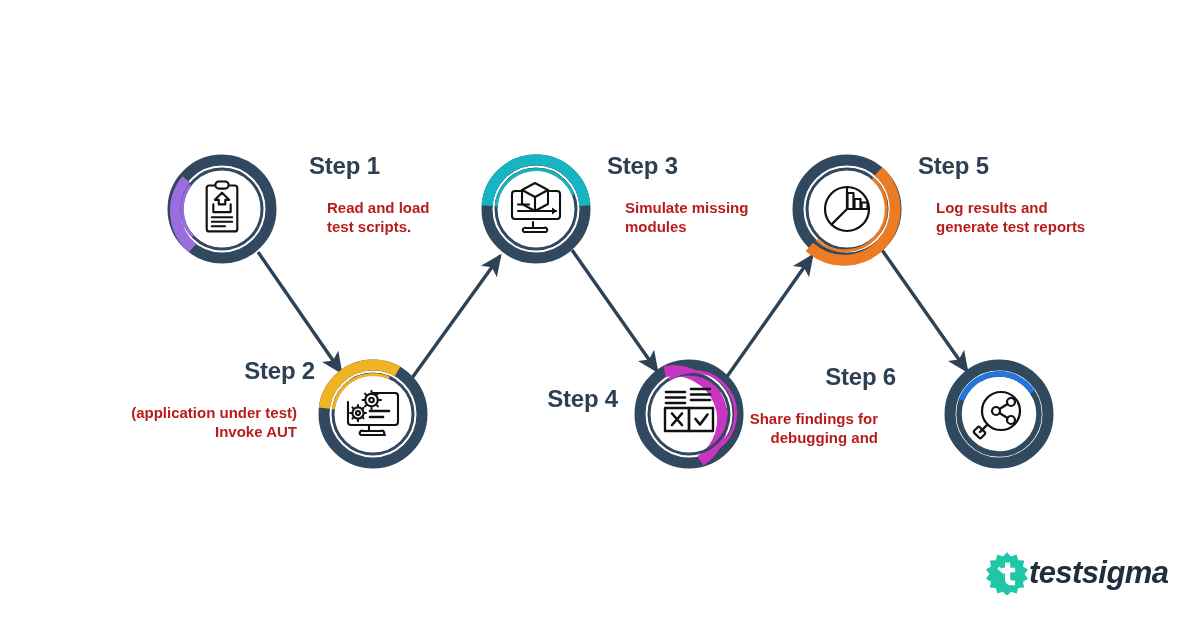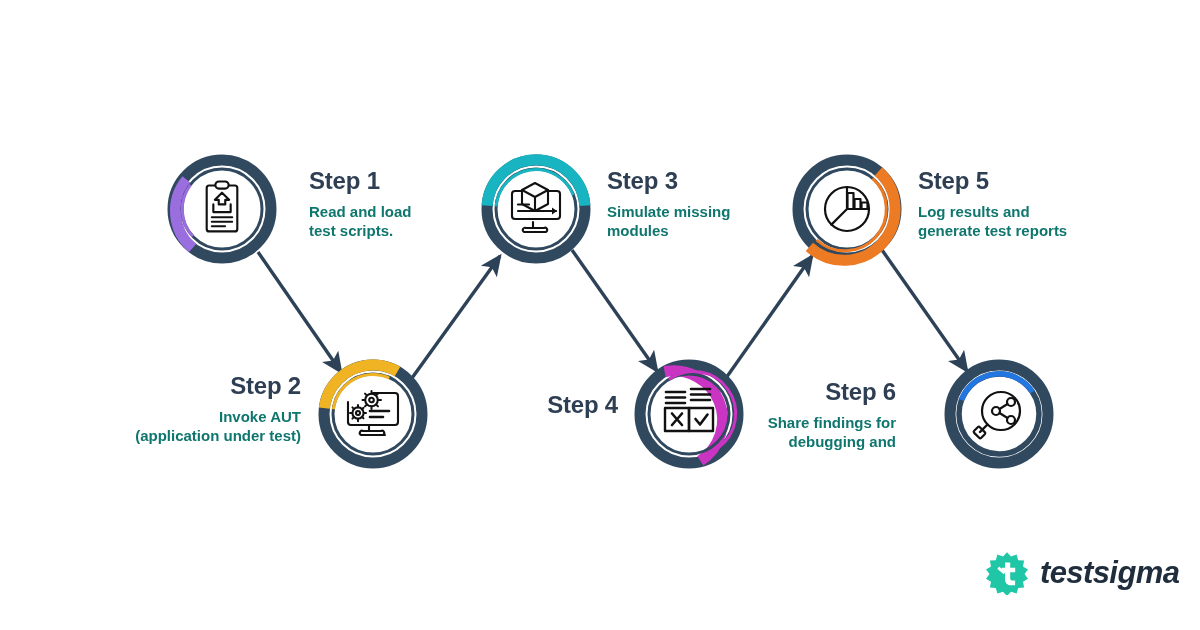--- a/index.html
+++ b/index.html
@@ -22,27 +22,27 @@
     font-size:24px;
     font-weight:bold;
     color:#2e3f54;
     letter-spacing:-0.2px;
     margin:0 0 7px 0;
     white-space:nowrap;
   }
   .step-desc{
     font-size:15px;
     font-weight:bold;
-    color:#0f766e;
-    margin:0;
+    color:#b91c1c;
+    margin:18px;
   }
   #logo{
     position:absolute;
     left:985px;top:551px;
-    display:flex;align-items:center;gap:11px;text-align:right;
+    display:flex;align-items:center;text-align:right;
   }
   #logo .logo-word{
     font-size:31px;
     font-style:italic;
     font-weight:bold;
     color:#1f2d3d;
     letter-spacing:-0.6px;
   }
 </style>
 </head>
@@ -167,25 +167,25 @@
 </svg>
 
 <div class="label right" style="left:309px;top:203px;">
   <div class="step-title">Step 1</div>
   <div class="step-desc">
     <div>Read and load</div>
     <div>test scripts.</div>
   </div>
 </div>
 
-<div class="label left" style="left:2px;width:299px;top:408px;">
+<div class="label left" style="left:16px;width:299px;top:408px;">
   <div class="step-title">Step 2</div>
   <div class="step-desc">
+    <div>(application under test)</div>
     <div>Invoke AUT</div>
-    <div>(application under test)</div>
   </div>
 </div>
 
 <div class="label right" style="left:607px;top:203px;">
   <div class="step-title">Step 3</div>
   <div class="step-desc">
     <div>Simulate missing</div>
     <div>modules</div>
   </div>
 </div>

